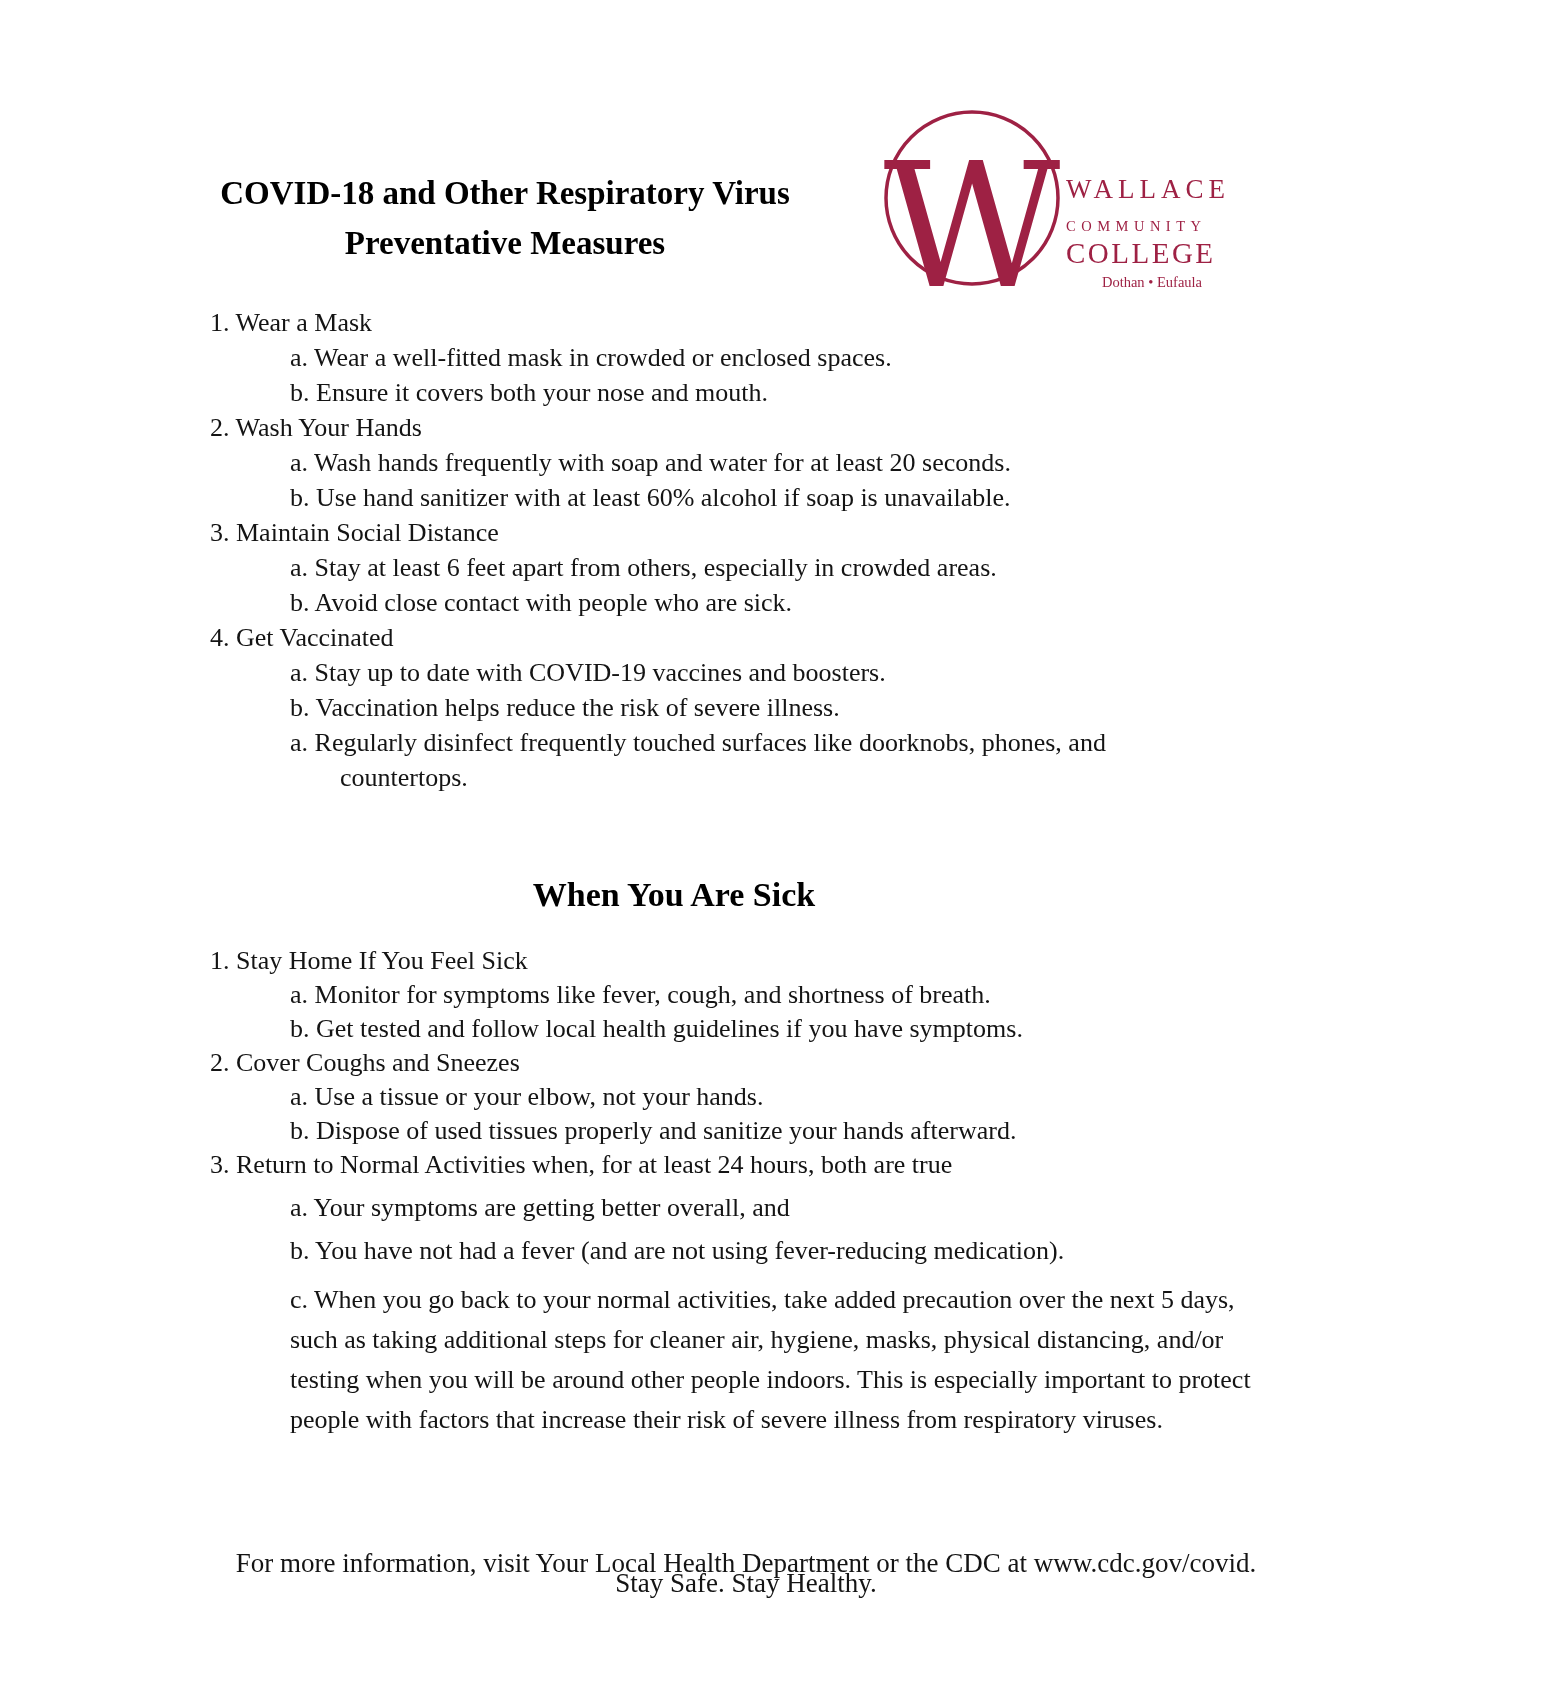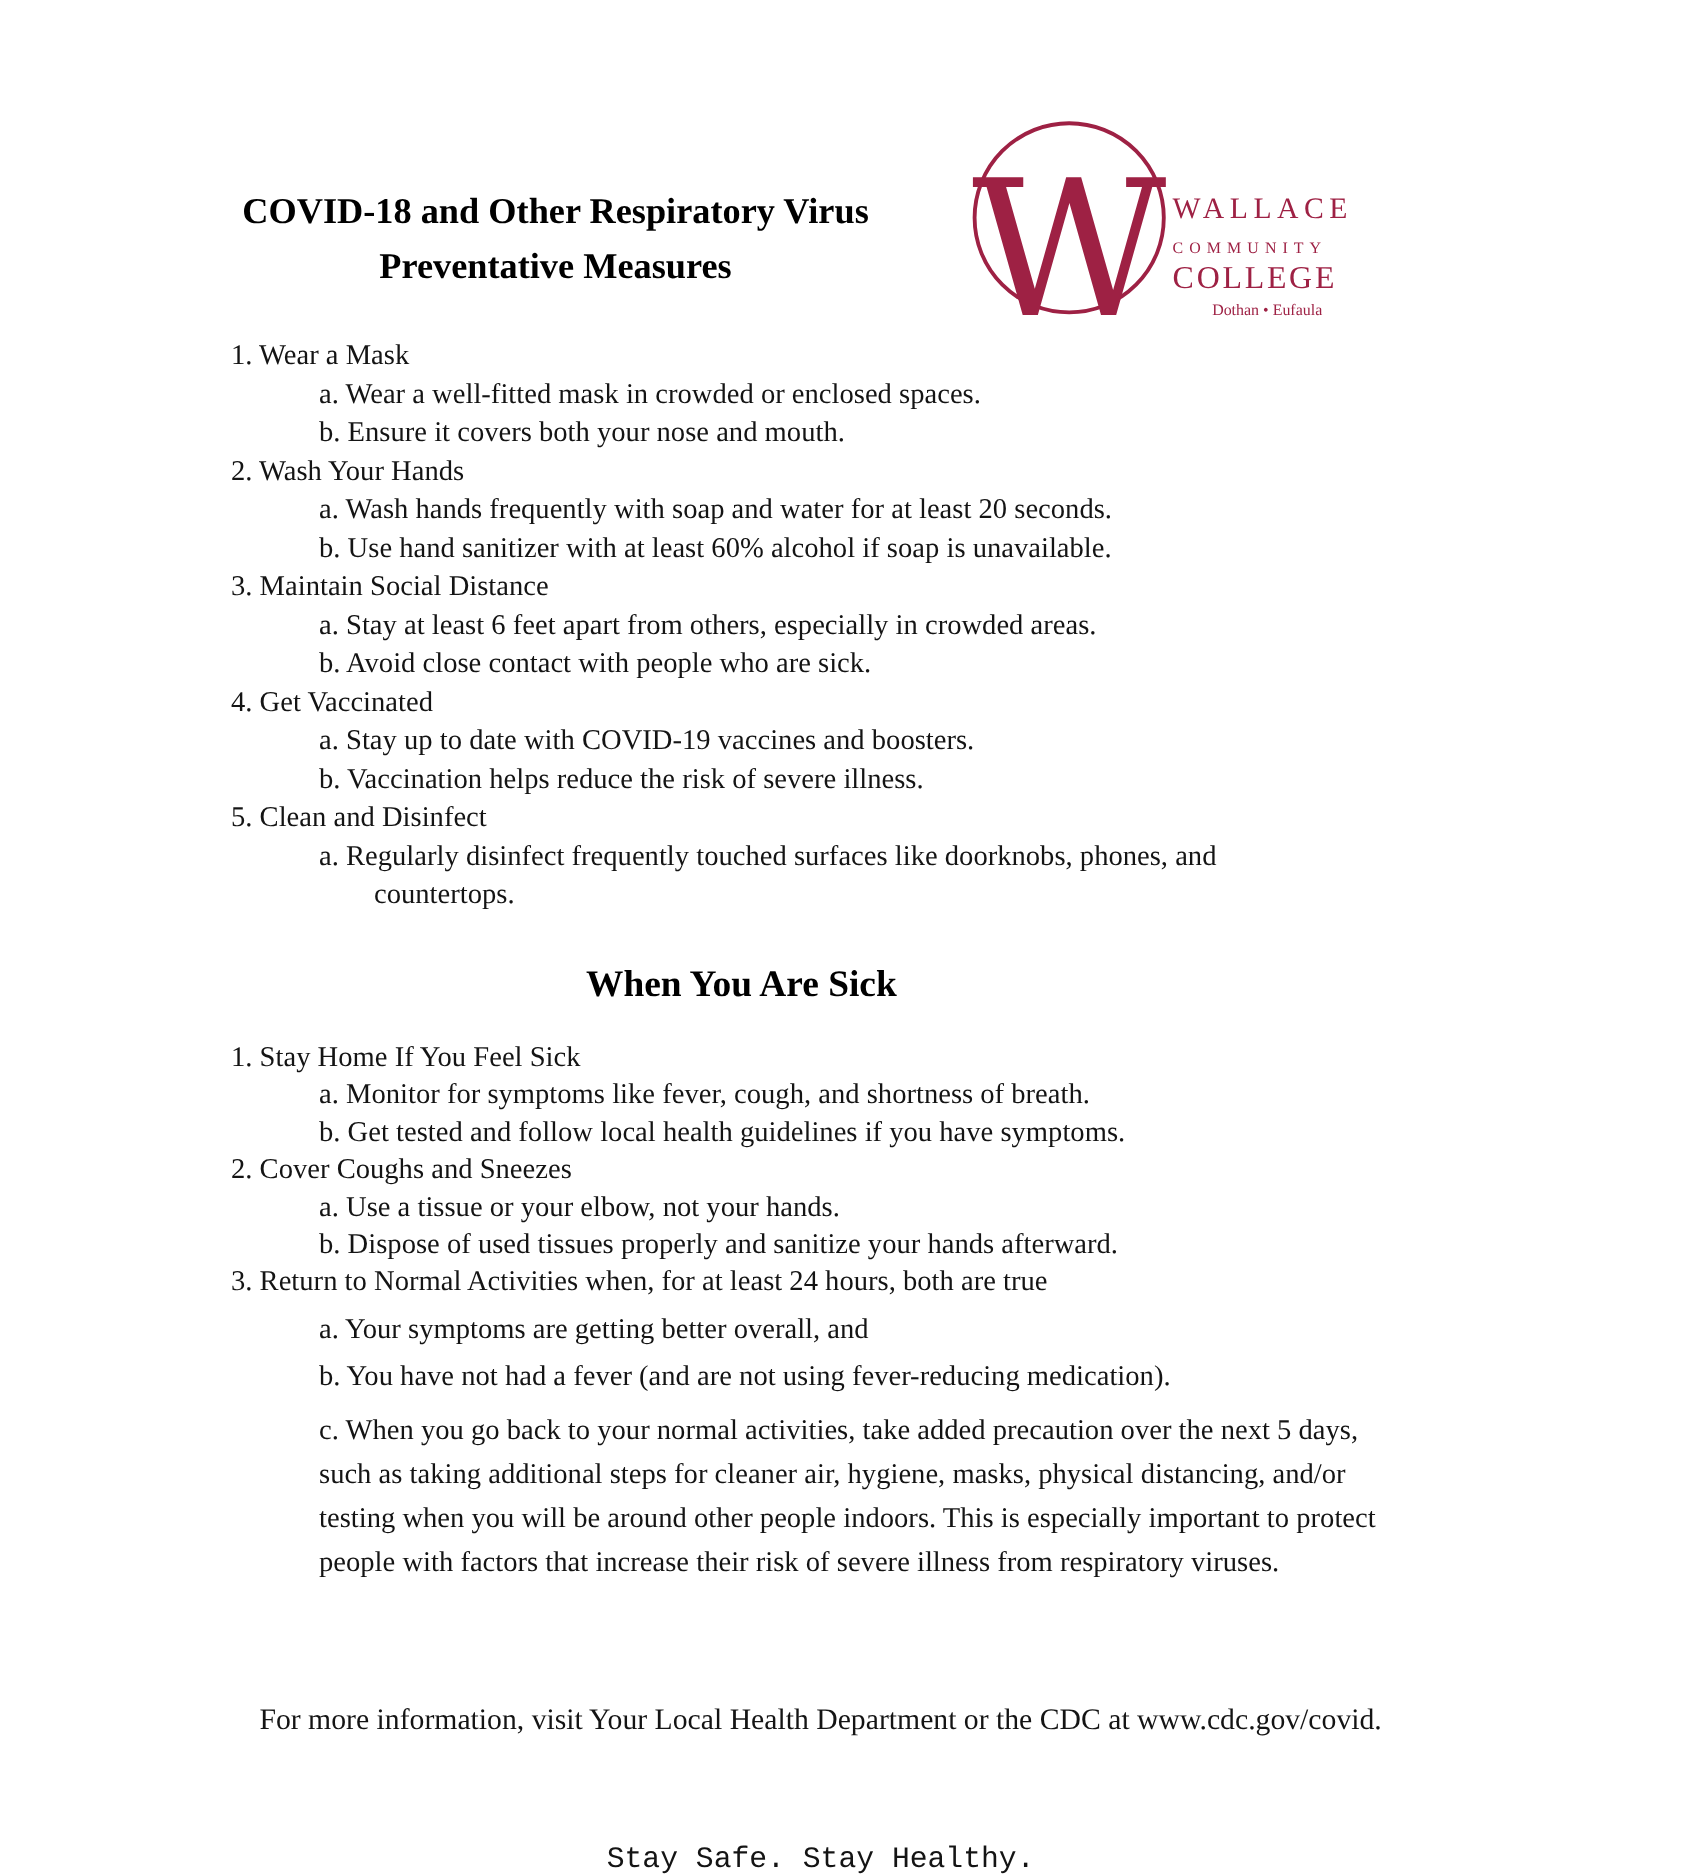--- a/index.html
+++ b/index.html
@@ -52,21 +52,21 @@
   .section-heading {
     position: absolute;
     left: 0; top: 876px; width: 1348px;
     text-align: center;
     font-weight: bold;
     font-size: 34px;
     color: #000;
   }
   .footer-line { position: absolute; left: 0; width: 1492px; text-align: center; font-size: 27px; }
   .footer-info { top: 1548px; }
-  .footer-tagline { top: 1676px; font-family: Liberation Mono, monospace; }
+  .footer-tagline { top: 1568px; }
 </style>
 </head>
 <body>
 
 <div class="page">
 
   <h1 class="doc-title">
     <span>COVID-18 and Other Respiratory Virus</span><br>
     <span>Preventative Measures</span>
   </h1>
@@ -90,21 +90,20 @@
       <div class="li sub">b. Ensure it covers both your nose and mouth.</div>
       <div class="li num">2. Wash Your Hands</div>
       <div class="li sub">a. Wash hands frequently with soap and water for at least 20 seconds.</div>
       <div class="li sub">b. Use hand sanitizer with at least 60% alcohol if soap is unavailable.</div>
       <div class="li num">3. Maintain Social Distance</div>
       <div class="li sub">a. Stay at least 6 feet apart from others, especially in crowded areas.</div>
       <div class="li sub">b. Avoid close contact with people who are sick.</div>
       <div class="li num">4. Get Vaccinated</div>
       <div class="li sub">a. Stay up to date with COVID-19 vaccines and boosters.</div>
       <div class="li sub">b. Vaccination helps reduce the risk of severe illness.</div>
-      <div class="li num">5. Clean and Disinfect</div>
       <div class="li sub">a. Regularly disinfect frequently touched surfaces like doorknobs, phones, and</div>
       <div class="li cont">countertops.</div>
     </div>
 
   <h2 class="section-heading">When You Are Sick</h2>
 
   <div class="list list-2">
       <div class="li num">1. Stay Home If You Feel Sick</div>
       <div class="li sub">a. Monitor for symptoms like fever, cough, and shortness of breath.</div>
       <div class="li sub">b. Get tested and follow local health guidelines if you have symptoms.</div>

